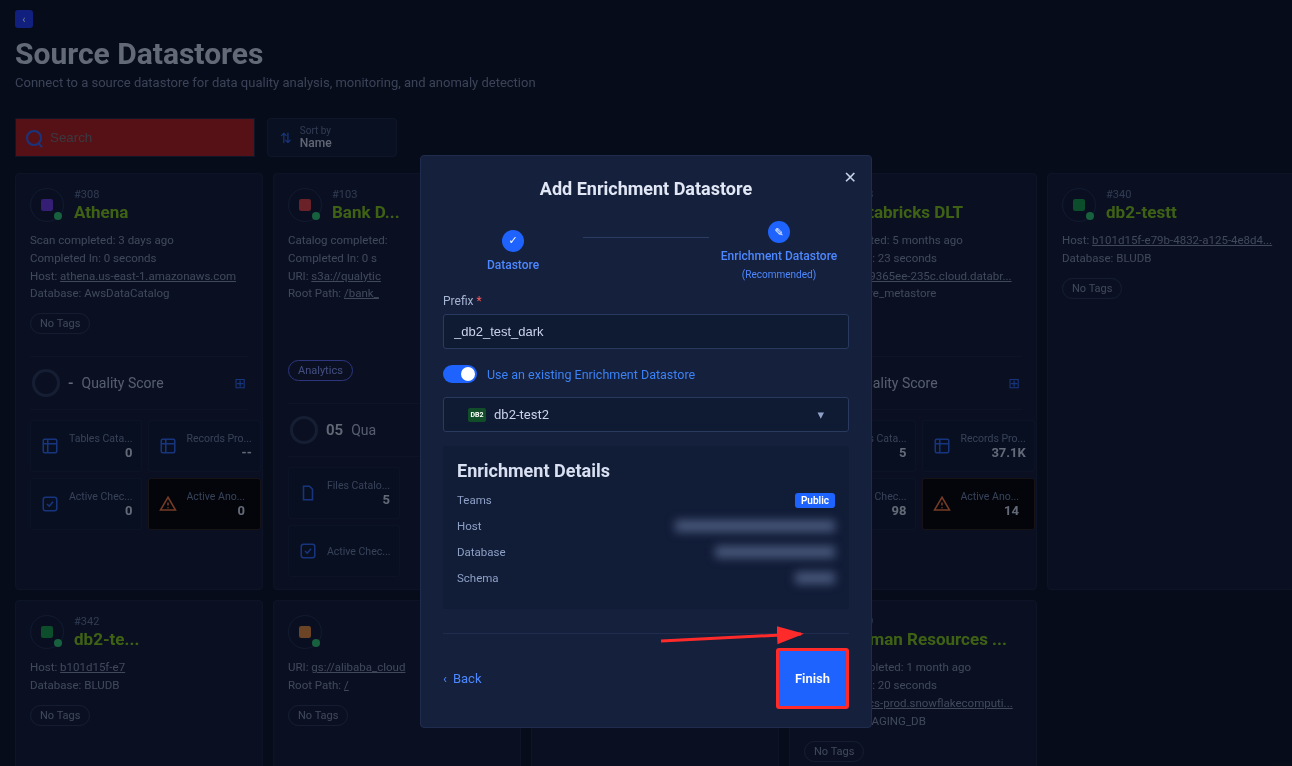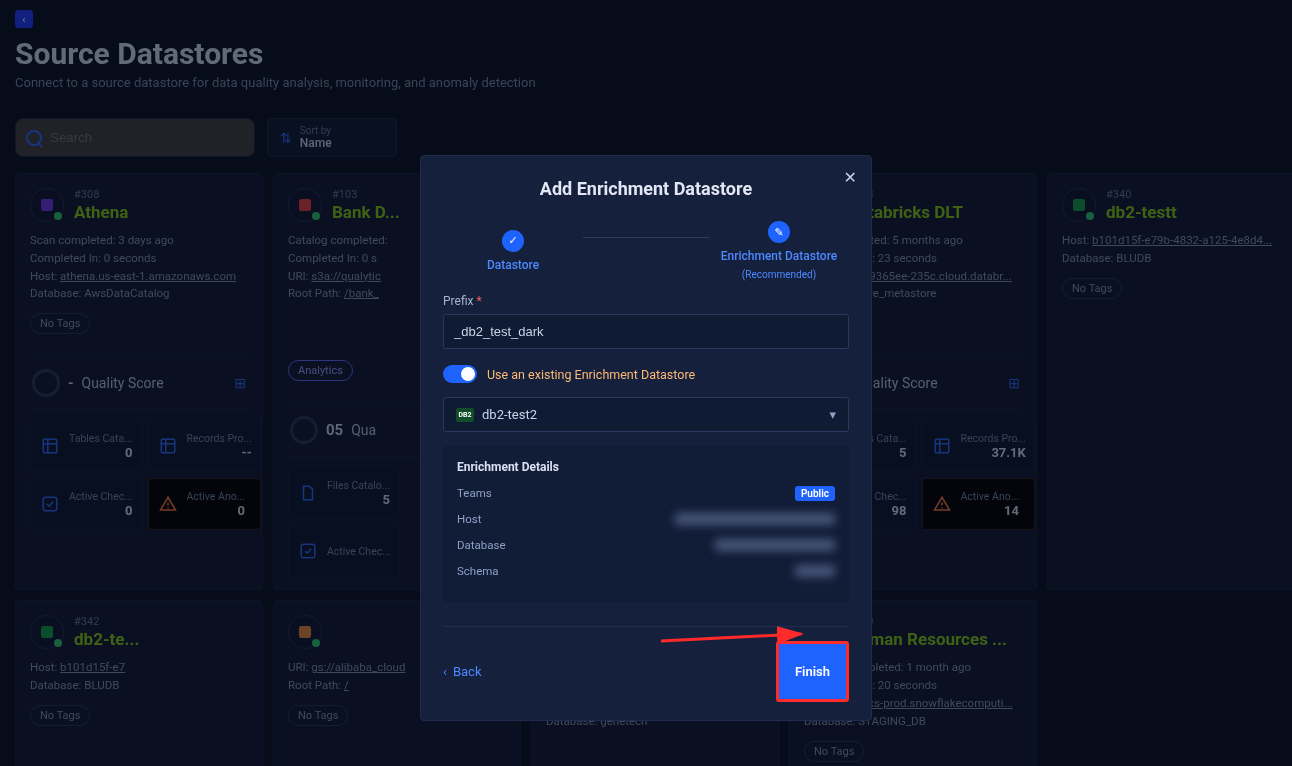--- a/index.html
+++ b/index.html
@@ -15,21 +15,21 @@
   }
   .page-wrap { position: relative; padding: 10px 15px; }
   .back-chip {
     width: 18px; height: 18px; background:#1f3cff; color:#fff; border-radius:3px;
     display:flex; align-items:center; justify-content:center; font-size:11px;
   }
   h1.page-title { font-size: 30px; font-weight:700; color:#d6dff0; margin-top:8px; }
   .subtitle { color:#7b89a8; font-size:13px; margin-top:4px; }
   .toolbar { display:flex; gap:12px; margin-top:28px; }
   .search-box {
-    background:#404040; border:1px solid #1b2742; border-radius:8px;
+    background:#b91c1c; border:1px solid #1b2742; border-radius:0;
     display:flex; align-items:center; padding:8px 10px; width:240px;
   }
   .search-box input { background:transparent; border:none; color:#aab4cc; outline:none; flex:1; }
   .search-icon { width:16px; height:16px; border-radius:50%; border:2px solid #2e6bff; margin-right:8px; position:relative; }
   .search-icon::after { content:""; position:absolute; width:6px; height:2px; background:#2e6bff; bottom:-2px; right:-3px; transform:rotate(45deg);}
   .sort-box {
     background:#0f1a33; border:1px solid #1b2742; border-radius:4px; padding:6px 12px;
     display:flex; align-items:center; gap:8px; min-width:130px;
   }
   .sort-box .lbl { font-size:10px; color:#6478a0;}
@@ -97,30 +97,30 @@
   .step-sub { font-size:10px; color:#4d88ff;}
   .fld-lbl { font-size:12px; color:#a6b4d1; margin-top:14px;}
   .fld-lbl .req { color:#ff5a5a; margin-left:3px;}
   .text-input {
     width:100%; margin-top:6px; background:#0f1a33; border:1px solid #2a3a5f;
     border-radius:3px; padding:9px 10px; color:#c9d3e9; font-size:13px; outline:none;
   }
   .toggle-row { display:flex; align-items:center; gap:10px; margin-top:16px;}
   .toggle { width:34px; height:18px; background:#1f63ff; border-radius:10px; position:relative;}
   .toggle::after { content:""; width:14px; height:14px; background:#fff; border-radius:50%; position:absolute; right:2px; top:2px;}
-  .toggle-lbl { font-size:12.5px; color:#fdba74;}
+  .toggle-lbl { font-size:12.5px; color:#3b82f6;}
   .select-box {
     display:flex; align-items:center; justify-content:space-between; margin-top:14px;
     width:100%; background:#0f1a33; border:1px solid #2a3a5f; border-radius:3px;
-    padding:9px 12px; color:#c9d3e9; font-size:13px;
+    padding:9px 24px; color:#c9d3e9; font-size:13px;
   }
   .select-left { display:flex; align-items:center; gap:8px;}
   .db2-badge { width:18px; height:14px; background:#114d29; border-radius:2px; display:flex; align-items:center; justify-content:center; font-size:7px; font-weight:bold; color:#fff;}
   .enrich-panel { background:#111c37; border-radius:3px; padding:14px 14px; margin-top:14px;}
-  .enrich-title { font-size:12px; font-weight:700; color:#d8e0f2; margin-bottom:10px;}
+  .enrich-title { font-size:18px; font-weight:700; color:#d8e0f2; margin-bottom:10px;}
   .enrich-row { display:flex; justify-content:space-between; align-items:center; font-size:11.5px; color:#8ea0c6; margin-bottom:8px; min-height:18px;}
   .enrich-row .blur { filter:blur(5px); background:#48577a; width:160px; height:12px; border-radius:2px;}
   .badge-public { background:#1f63ff; color:#fff; font-size:10px; padding:2px 6px; border-radius:3px; font-weight:600;}
   .modal-footer { display:flex; justify-content:space-between; align-items:center; margin-top:24px; border-top:1px solid #1f2c4d; padding-top:14px;}
   .btn-back { color:#4d88ff; font-size:13px; display:flex; align-items:center; gap:6px; cursor:pointer;}
   .btn-finish { background:#1f63ff; color:#fff; font-size:13px; font-weight:600; padding:20px 16px; border-radius:3px; border:3px solid #ff2a2a; cursor:pointer;}
   .arrow {
     position:absolute; pointer-events:none;
   }
   .arrow svg { overflow:visible;}

